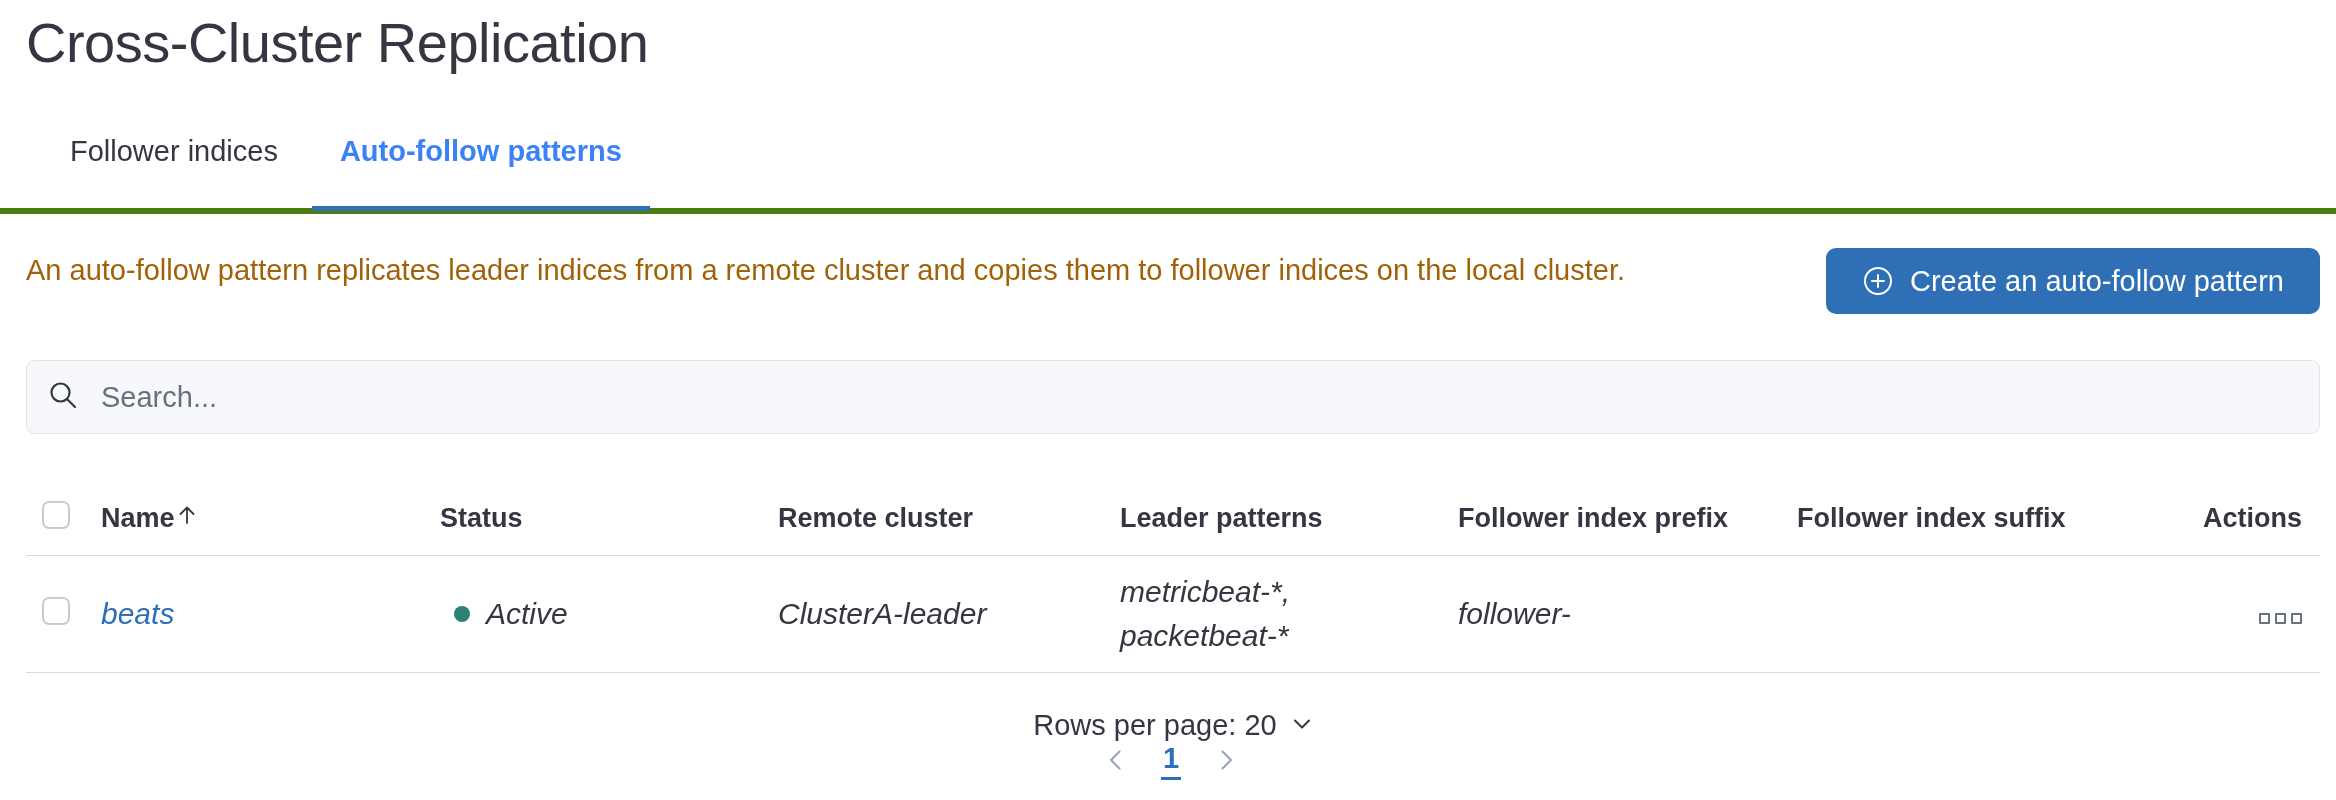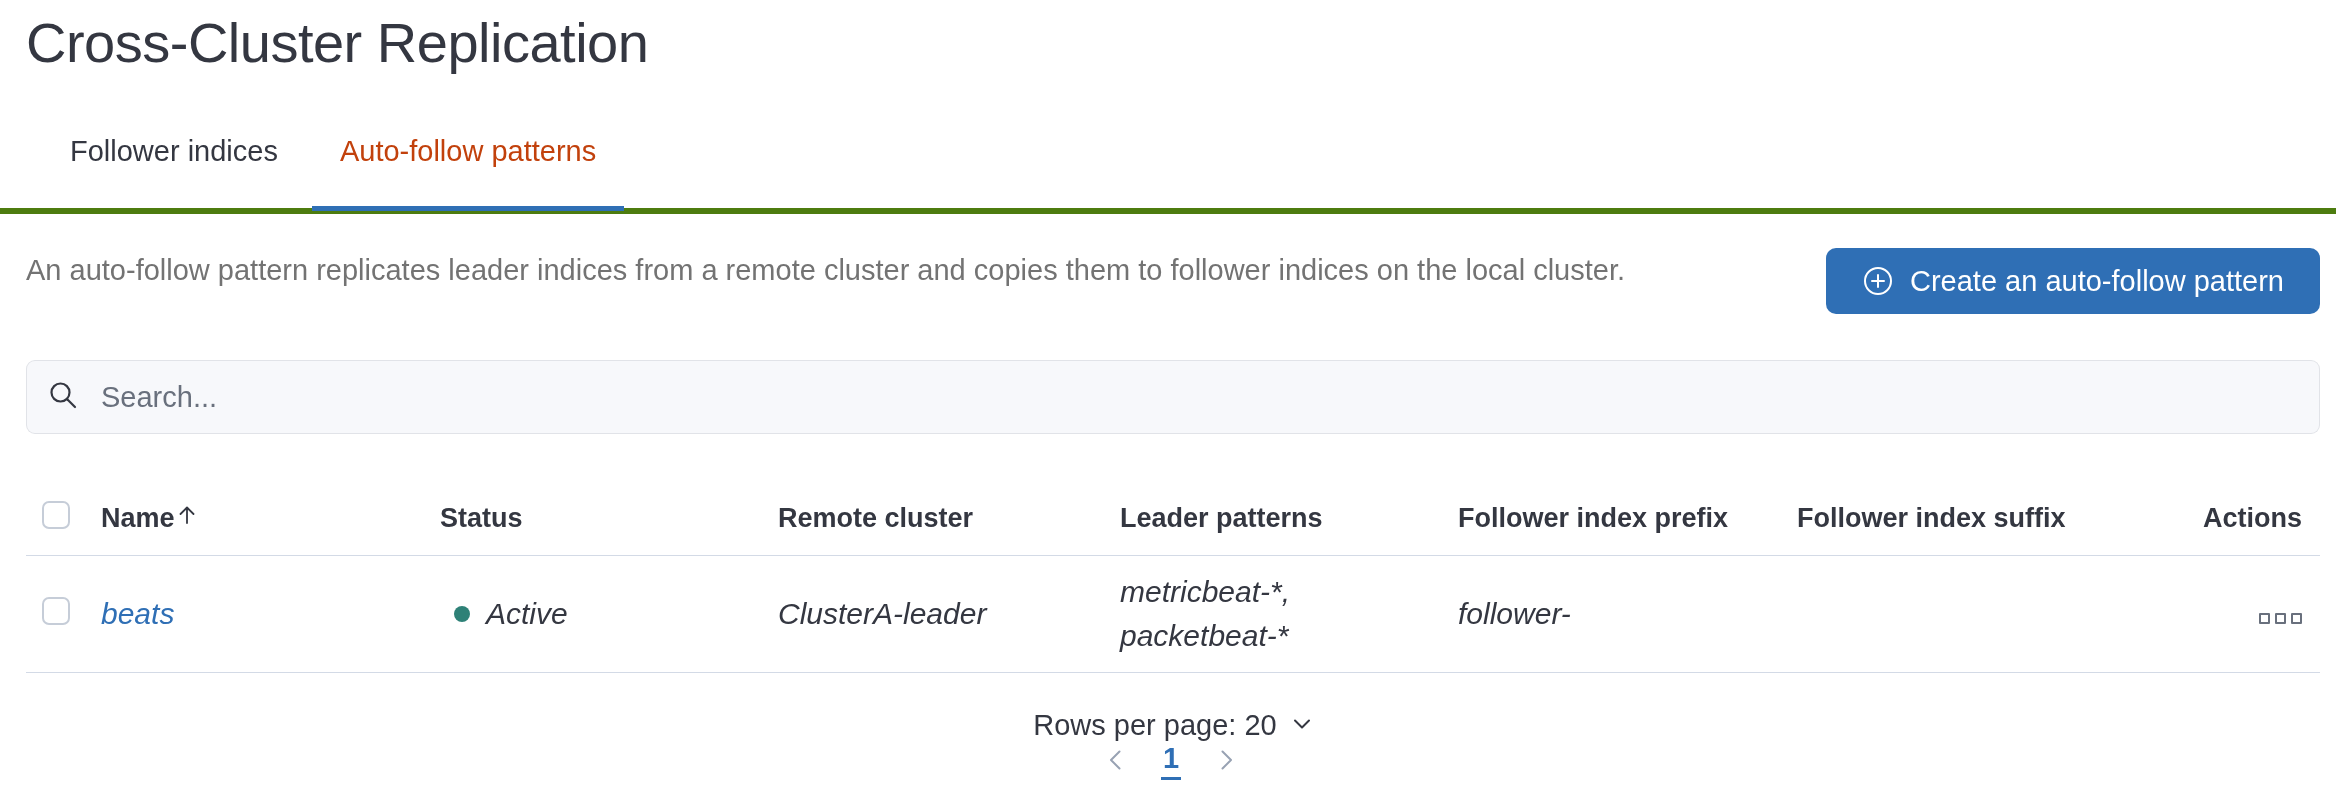--- a/index.html
+++ b/index.html
@@ -31,41 +31,41 @@
   .tab {
     position:relative;
     padding:0 28px 40px 28px;
     font-size:29px;
     line-height:34px;
     color:#343741;
     cursor:pointer;
     background:none; border:none;
     font-family:inherit;
   }
-  .tab.active { color:#c2410c; font-weight:400; }
+  .tab.active { color:#3b82f6; font-weight:700; }
   .tab.active::after {
     content:"";
     position:absolute;
     left:0; right:0; bottom:-3px;
     height:5px;
     background:#2f6fb5;
   }
 
   
   .intro-row {
     display:flex;
     align-items:flex-start;
     gap:40px;
     margin-top:34px;
   }
   .intro-text {
     flex:1 1 auto;
     font-size:29px;
     line-height:44px;
-    color:#737373;
+    color:#a16207;
   }
   .create-btn {
     flex:0 0 auto;
     display:flex;
     align-items:center;
     gap:16px;
     height:66px;
     padding:0 36px;
     background:#2f6fb5;
     color:#ffffff;

